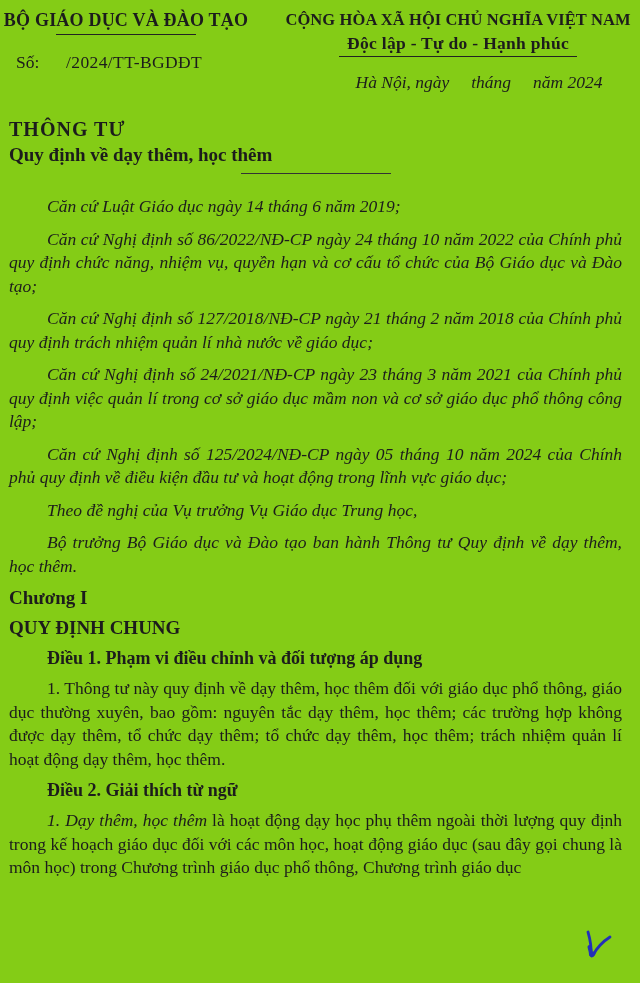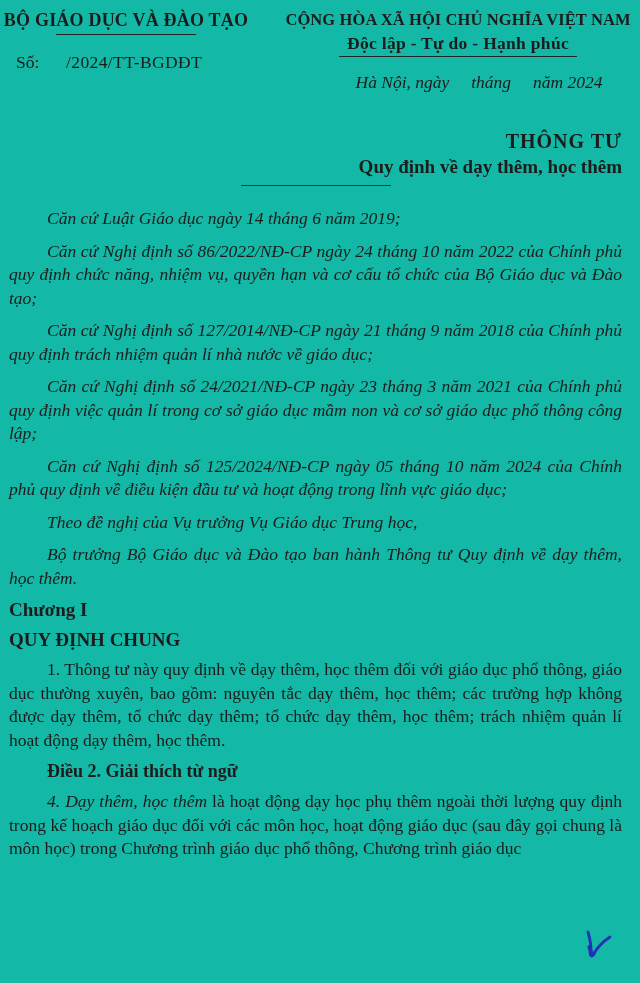--- a/index.html
+++ b/index.html
@@ -1,20 +1,20 @@
 <!DOCTYPE html>
 <html lang="vi"><head>
 <meta charset="utf-8">
 <style>
   html,body{margin:0;padding:0;background:#e8e8e8;}
   .page{
     position:relative;
     width:640px;height:983px;
     margin:0 auto;
-    background:#14b8a6;
+    background:#84cc16;
     color:#1c1c1c;
     font-family:"Liberation Serif","DejaVu Serif",serif;
     overflow:hidden;
     box-sizing:border-box;
     padding:10px 18px 0 9px;
   }
   
   .header{position:relative;height:102px;}
   .header-left{
     position:absolute;left:-11px;top:0;width:256px;text-align:center;
@@ -34,21 +34,21 @@
   .country{font-weight:bold;font-size:16.5px;white-space:nowrap;letter-spacing:.1px;}
   .motto{
     display:inline-block;font-weight:bold;font-size:17.5px;
     border-bottom:1.7px solid #222;padding:1px 8px 2px;margin-top:2px;
     letter-spacing:.3px;
   }
   .place-date{
     font-style:italic;font-size:17.5px;margin-top:15px;padding-left:42px;
   }
   
-  .title-block{text-align:right;margin-top:18px;}
+  .title-block{text-align:left;margin-top:6px;}
   .doc-type{font-weight:bold;font-size:20px;letter-spacing:1px;}
   .doc-subject{font-weight:bold;font-size:19px;margin-top:3px;}
   .title-underline{width:150px;border:0;border-top:1.6px solid #333;margin:7px auto 0;}
   
   .preamble{margin-top:21px;}
   .preamble p{
     margin:8px 0 9px;font-style:italic;font-size:17.5px;line-height:23.5px;
     text-align:justify;text-indent:38px;
   }
   .chapter{margin-top:5px;}
@@ -90,39 +90,40 @@
 
   <div class="title-block">
     <div class="doc-type">THÔNG TƯ</div>
     <div class="doc-subject">Quy định về dạy thêm, học thêm</div>
     <hr class="title-underline">
   </div>
 
   <div class="preamble">
     <p>Căn cứ Luật Giáo dục ngày 14 tháng 6 năm 2019;</p>
     <p>Căn cứ Nghị định số 86/2022/NĐ-CP ngày 24 tháng 10 năm 2022 của Chính phủ quy định chức năng, nhiệm vụ, quyền hạn và cơ cấu tổ chức của Bộ Giáo dục và Đào tạo;</p>
-    <p>Căn cứ Nghị định số 127/2014/NĐ-CP ngày 21 tháng 9 năm 2018 của Chính phủ quy định trách nhiệm quản lí nhà nước về giáo dục;</p>
+    <p>Căn cứ Nghị định số 127/2018/NĐ-CP ngày 21 tháng 2 năm 2018 của Chính phủ quy định trách nhiệm quản lí nhà nước về giáo dục;</p>
     <p>Căn cứ Nghị định số 24/2021/NĐ-CP ngày 23 tháng 3 năm 2021 của Chính phủ quy định việc quản lí trong cơ sở giáo dục mầm non và cơ sở giáo dục phổ thông công lập;</p>
     <p>Căn cứ Nghị định số 125/2024/NĐ-CP ngày 05 tháng 10 năm 2024 của Chính phủ quy định về điều kiện đầu tư và hoạt động trong lĩnh vực giáo dục;</p>
     <p>Theo đề nghị của Vụ trưởng Vụ Giáo dục Trung học,</p>
     <p>Bộ trưởng Bộ Giáo dục và Đào tạo ban hành Thông tư Quy định về dạy thêm, học thêm.</p>
   </div>
 
   <div class="chapter">
     <div class="chapter-number">Chương I</div>
     <div class="chapter-title">QUY ĐỊNH CHUNG</div>
   </div>
 
   <div>
+    <p class="article-heading">Điều 1. Phạm vi điều chỉnh và đối tượng áp dụng</p>
     <p class="clause">1. Thông tư này quy định về dạy thêm, học thêm đối với giáo dục phổ thông, giáo dục thường xuyên, bao gồm: nguyên tắc dạy thêm, học thêm; các trường hợp không được dạy thêm, tổ chức dạy thêm; tổ chức dạy thêm, học thêm; trách nhiệm quản lí hoạt động dạy thêm, học thêm.</p>
   </div>
 
   <div>
     <p class="article-heading">Điều 2. Giải thích từ ngữ</p>
-    <p class="clause"><span class="lead-italic">4. Dạy thêm, học thêm</span><span> là hoạt động dạy học phụ thêm ngoài thời lượng quy định trong kế hoạch giáo dục đối với các môn học, hoạt động giáo dục (sau đây gọi chung là môn học) trong Chương trình giáo dục phổ thông, Chương trình giáo dục</span></p>
+    <p class="clause"><span class="lead-italic">1. Dạy thêm, học thêm</span><span> là hoạt động dạy học phụ thêm ngoài thời lượng quy định trong kế hoạch giáo dục đối với các môn học, hoạt động giáo dục (sau đây gọi chung là môn học) trong Chương trình giáo dục phổ thông, Chương trình giáo dục</span></p>
   </div>
 
   <svg class="pen-mark" viewBox="0 0 34 38">
     <path d="M8 2 C 10 9, 11.5 16.5, 11 24 C 10.9 26, 12 26.8, 13.3 24.8 C 16.5 18.5, 23 11.5, 30 7" fill="none" stroke-width="2.8" stroke-linecap="round" stroke-linejoin="round" stroke="#2330b8"></path>
     <path d="M9.5 17 C 10.5 20.5, 11 23, 11 24.5 C 12 25.5, 12.8 25, 13.5 23.5" fill="none" stroke-width="4" stroke-linecap="round" stroke="#2330b8"></path>
   </svg>
 
 </div>
 
 </body></html>

